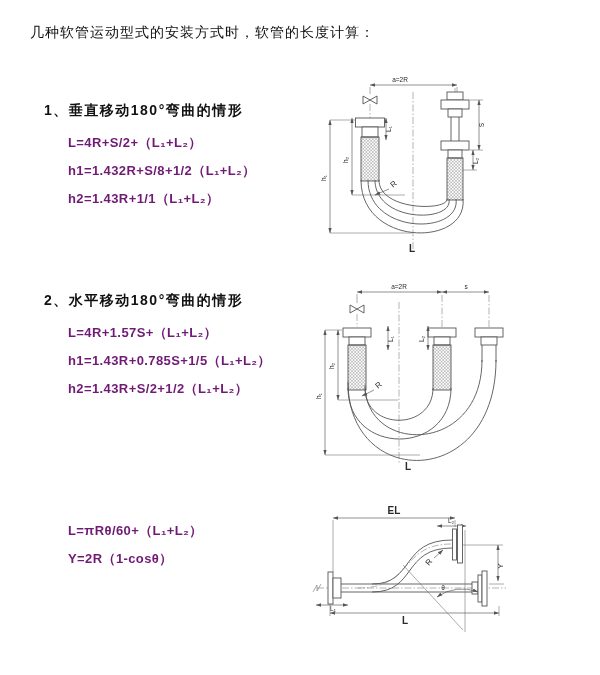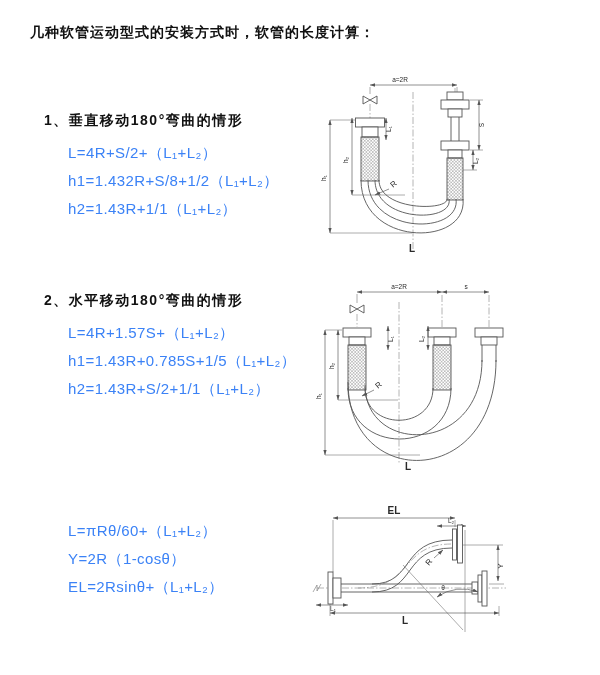--- a/index.html
+++ b/index.html
@@ -4,32 +4,32 @@
 <style>
   html,body{margin:0;padding:0;}
   body{
     width:600px;height:675px;position:relative;overflow:hidden;
     background:#ffffff;
     font-family:"Liberation Sans","DejaVu Sans",sans-serif;
     color:#1e1e1e;
   }
   .page-title{
     position:absolute;left:30px;top:24px;
-    font-size:14px;font-weight:700;letter-spacing:1px;color:#111;
+    font-size:14px;font-weight:400;letter-spacing:1px;color:#111;
   }
   .section{position:absolute;left:44px;}
   .section .heading{
     font-size:14px;font-weight:600;letter-spacing:1.5px;color:#111;
     margin-bottom:9px;white-space:nowrap;
   }
   .section .formula{
-    font-size:15px;font-weight:400;letter-spacing:0.4px;color:#3b82f6;
+    font-size:13px;font-weight:700;letter-spacing:0.4px;color:#701a75;
     line-height:28px;padding-left:24px;white-space:nowrap;
   }
-  #sec1{top:112px;}
+  #sec1{top:102px;}
   #sec2{top:292px;}
   #sec3{top:517px;}
   .diag{position:absolute;}
   #dia1{left:313px;top:66px;}
   #dia2{left:315px;top:282px;}
   #dia3{left:300px;top:500px;}
   svg .ln{fill:none;stroke:#555;stroke-width:0.9;}
   svg .pipe{fill:#fff;stroke:#555;stroke-width:0.9;}
   svg .dim{fill:none;stroke:#555;stroke-width:0.65;}
   svg .ext{fill:none;stroke:#666;stroke-width:0.55;}
@@ -60,27 +60,26 @@
   <div class="heading">1、垂直移动180°弯曲的情形</div>
   <div class="formula">L=4R+S/2+（L₁+L₂）</div>
   <div class="formula">h1=1.432R+S/8+1/2（L₁+L₂）</div>
   <div class="formula">h2=1.43R+1/1（L₁+L₂）</div>
 </div>
 
 <div class="section" id="sec2">
   <div class="heading">2、水平移动180°弯曲的情形</div>
   <div class="formula">L=4R+1.57S+（L₁+L₂）</div>
   <div class="formula">h1=1.43R+0.785S+1/5（L₁+L₂）</div>
-  <div class="formula">h2=1.43R+S/2+1/1（L₁+L₂）</div>
+  <div class="formula">h2=1.43R+S/2+1/2（L₁+L₂）</div>
 </div>
 
 <div class="section" id="sec3">
   <div class="formula">L=πRθ/60+（L₁+L₂）</div>
   <div class="formula">Y=2R（1-cosθ）</div>
-  <div class="formula">EL=2Rsinθ+（L₁+L₂）</div>
 </div>
 
 <svg id="dia1" class="diag" width="280" height="195" viewBox="313 66 280 195">
 
   <path class="cl" d="M 413,92 V 252"></path>
   <path class="cl" d="M 370,104 V 118 M 455,88 V 117"></path>
 
   <g>
     <path class="dim" d="M 370,85 H 457" marker-start="url(#ar)" marker-end="url(#ar)"></path>
     <path class="ext" d="M 370,87 V 94 M 457,87 V 96"></path>

